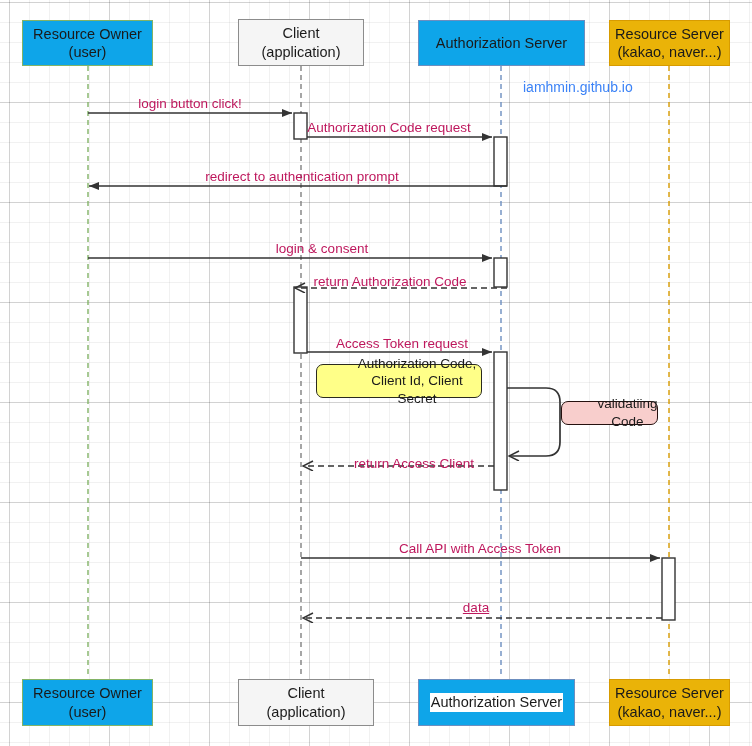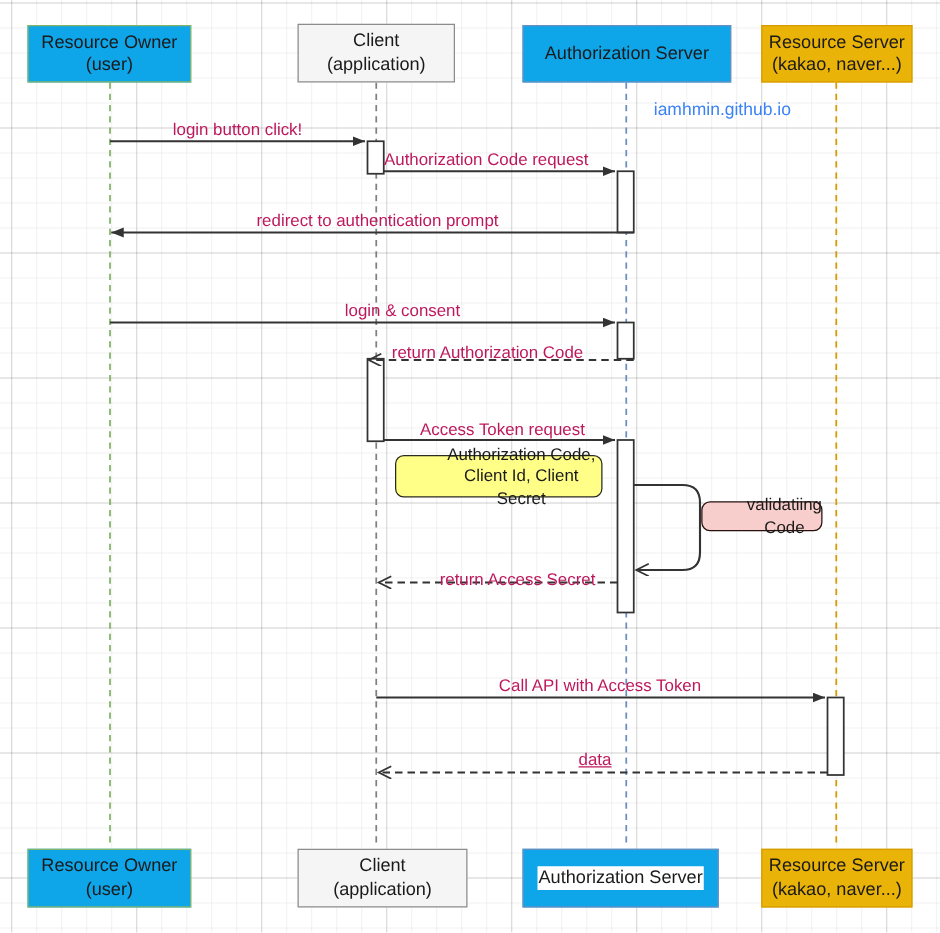--- a/index.html
+++ b/index.html
@@ -177,21 +177,21 @@
 <div class="msg" style="left:389px; top:120px;">Authorization Code request</div>
 
 <div class="msg" style="left:302px; top:169px;">redirect to authentication prompt</div>
 
 <div class="msg" style="left:290px; top:241px;margin-left:32px;">login &amp; consent</div>
 
 <div class="msg" style="left:390px; top:274px;">return Authorization Code</div>
 
 <div class="msg" style="left:402px; top:336px;">Access Token request</div>
 
-<div class="msg" style="left:414px; top:456px;">return Access Secret</div>
+<div class="msg" style="left:414px; top:456px;">return Access Client</div>
 
 <div class="msg" style="left:480px; top:541px;">Call API with Access Token</div>
 
 <div class="msg" style="left:476px; top:600px;text-decoration:underline;">data</div>
 
 <div class="note note-yellow ov" style="left:316px; top:364px; width:166px; height:34px;">
   <span>Authorization Code,
 Client Id, Client Secret</span>
 </div>
 

